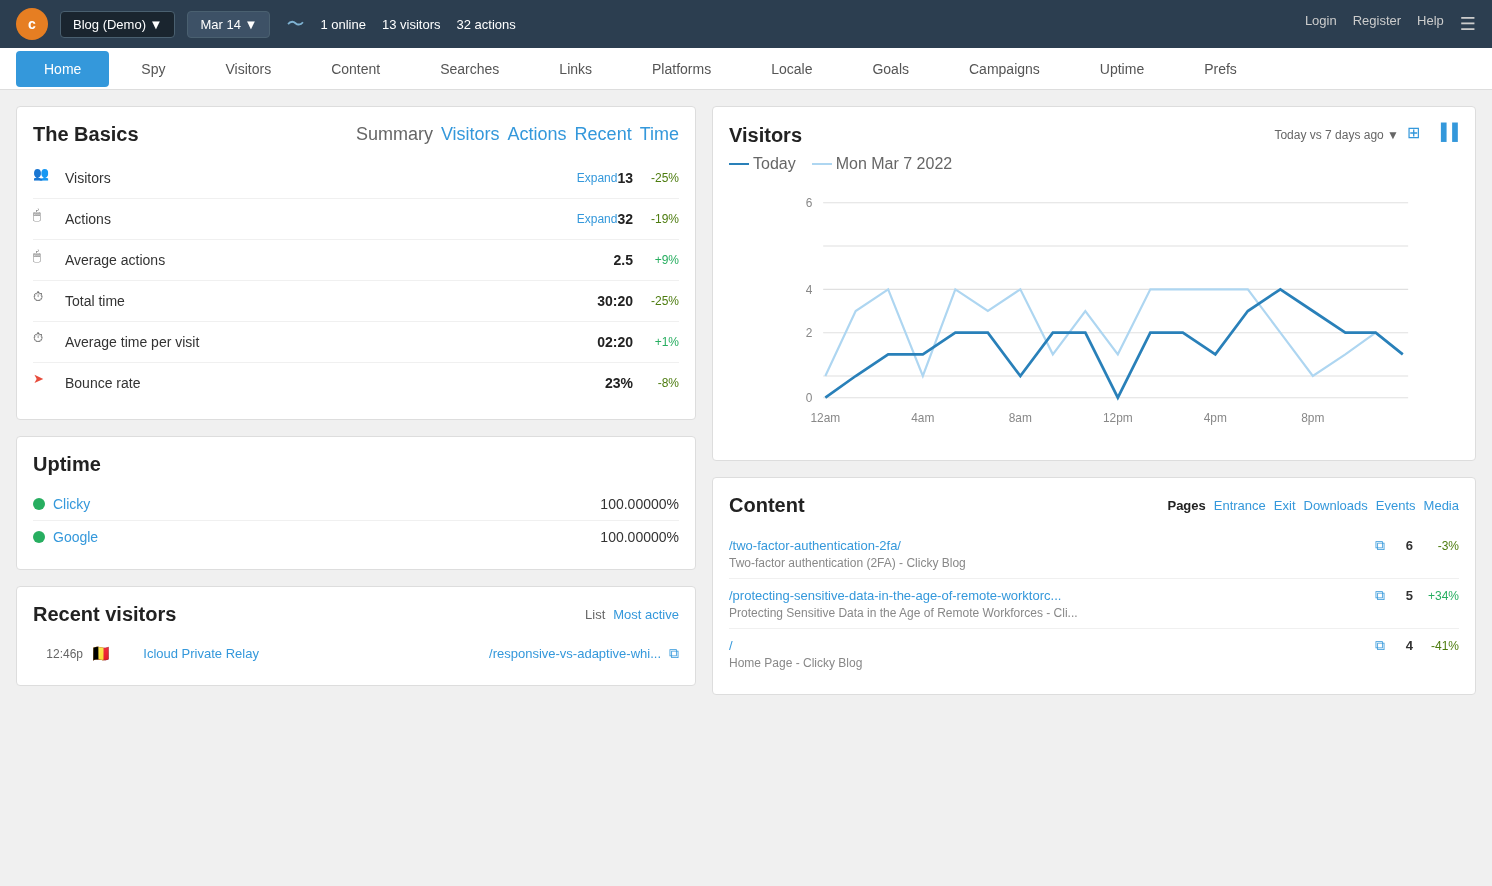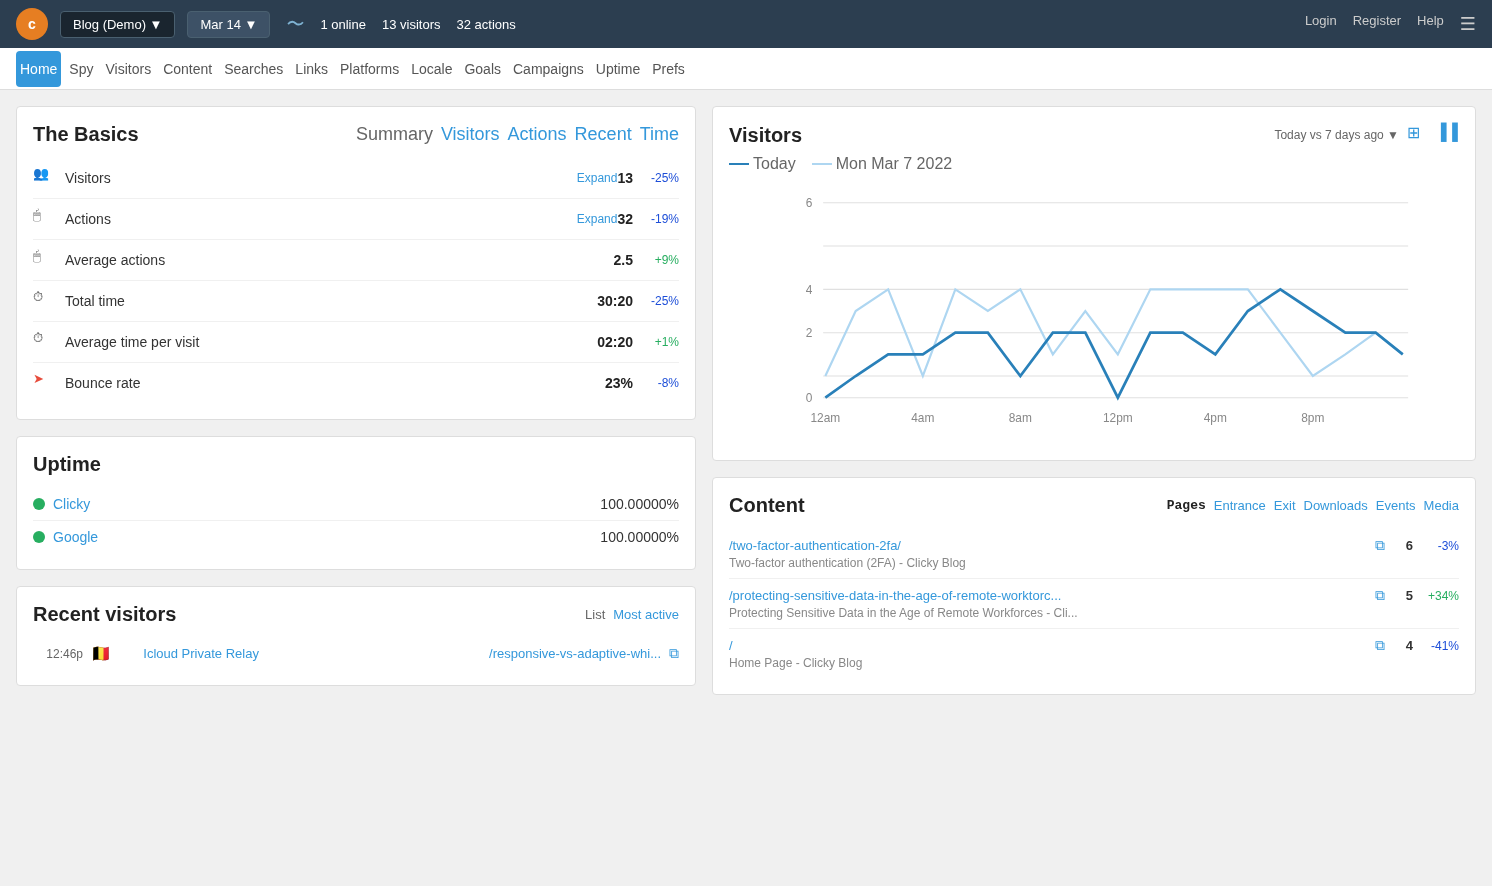--- a/index.html
+++ b/index.html
@@ -66,21 +66,21 @@
     .sub-nav {
       background: white;
       border-bottom: 1px solid #ddd;
       display: flex;
       align-items: center;
       padding: 0 16px;
       height: 42px;
       gap: 4px;
     }
     .nav-item {
-      padding: 10px 4px;
+      padding: 10px 28px;
       font-size: 14px;
       cursor: pointer;
       color: #555;
       text-decoration: none;
       border-radius: 4px;
     }
     .nav-item.active {
       background: #3498db;
       color: white;
       border-radius: 4px;
@@ -143,21 +143,21 @@
       align-items: center;
       padding: 8px 0;
       border-bottom: 1px solid #f0f0f0;
     }
     .metric-row:last-child { border-bottom: none; }
     .metric-icon { width: 24px; height: 24px; margin-right: 8px; flex-shrink: 0; }
     .metric-label { flex: 1; font-size: 14px; color: #333; }
     .metric-expand { color: #3498db; font-size: 12px; margin-left: 6px; cursor: pointer; }
     .metric-value { font-weight: bold; font-size: 14px; color: #222; margin-right: 8px; }
     .metric-change { font-size: 12px; min-width: 38px; text-align: right; }
-    .change-neg { color: #1d4ed8; }
+    .change-neg { color: #4d7c0f; }
     .change-pos { color: #27ae60; }
 
     
     .visitors-panel {
       background: white;
       border: 1px solid #ddd;
       border-radius: 4px;
       padding: 16px;
     }
     .visitors-header {
@@ -270,21 +270,21 @@
       justify-content: space-between;
       margin-bottom: 12px;
     }
     .content-title { font-size: 20px; font-weight: bold; color: #222; }
     .content-tabs {
       display: flex;
       gap: 8px;
       font-size: 13px;
     }
     .content-tab { color: #3498db; cursor: pointer; text-decoration: none; }
-    .content-tab.active { color: #222; font-weight: bold; font-family: Liberation Mono, monospace; }
+    .content-tab.active { color: #222; font-weight: bold; }
     .content-item {
       padding: 8px 0;
       border-bottom: 1px solid #f0f0f0;
     }
     .content-item:last-child { border-bottom: none; }
     .content-row {
       display: flex;
       align-items: center;
       gap: 8px;
     }

